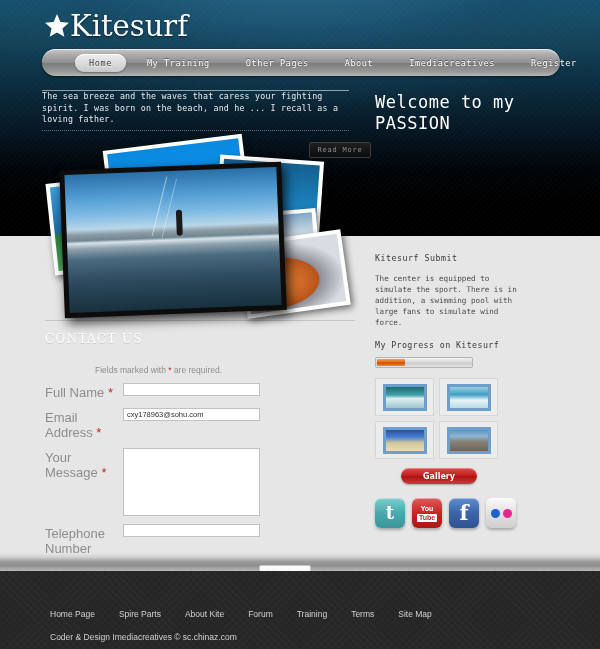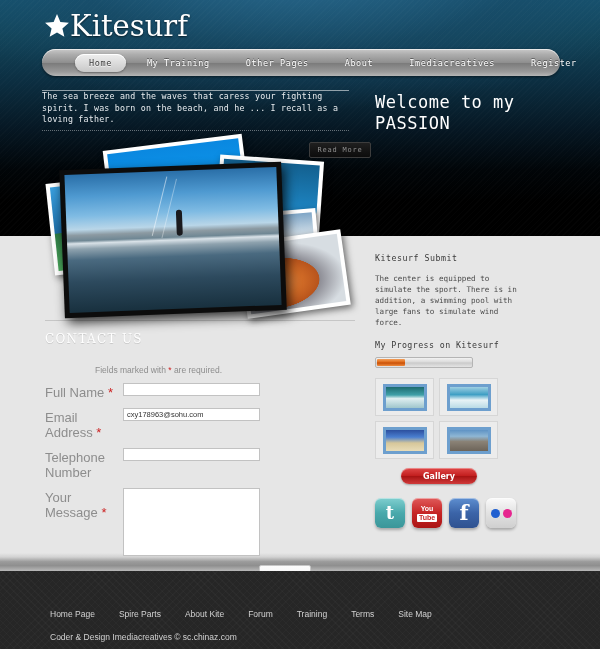--- a/index.html
+++ b/index.html
@@ -443,30 +443,30 @@
 
     <div class="frow">
       <div class="flabel">
         <span>Email Address</span> <b>*</b>
       </div>
       <input class="finput" type="text" value="cxy178963@sohu.com" style="">
     </div>
 
     <div class="frow">
       <div class="flabel">
-        <span>Telephone Number</span>
-      </div>
-      <input class="finput" type="text" value="" style="">
+        <span>Your Message</span> <b>*</b>
+      </div>
+      <textarea class="ftext" placeholder="" style=""></textarea>
     </div>
 
     <div class="frow">
       <div class="flabel">
-        <span>Your Message</span> <b>*</b>
-      </div>
-      <textarea class="ftext" placeholder="" style=""></textarea>
+        <span>Telephone Number</span>
+      </div>
+      <input class="finput" type="text" value="" style="">
     </div>
 
     <div class="submit-wrap">
       <button class="submit">Submit Form</button>
     </div>
   </section>
 
   <footer class="footer">
     <div class="footer-inner">
       <div class="footer-links">

